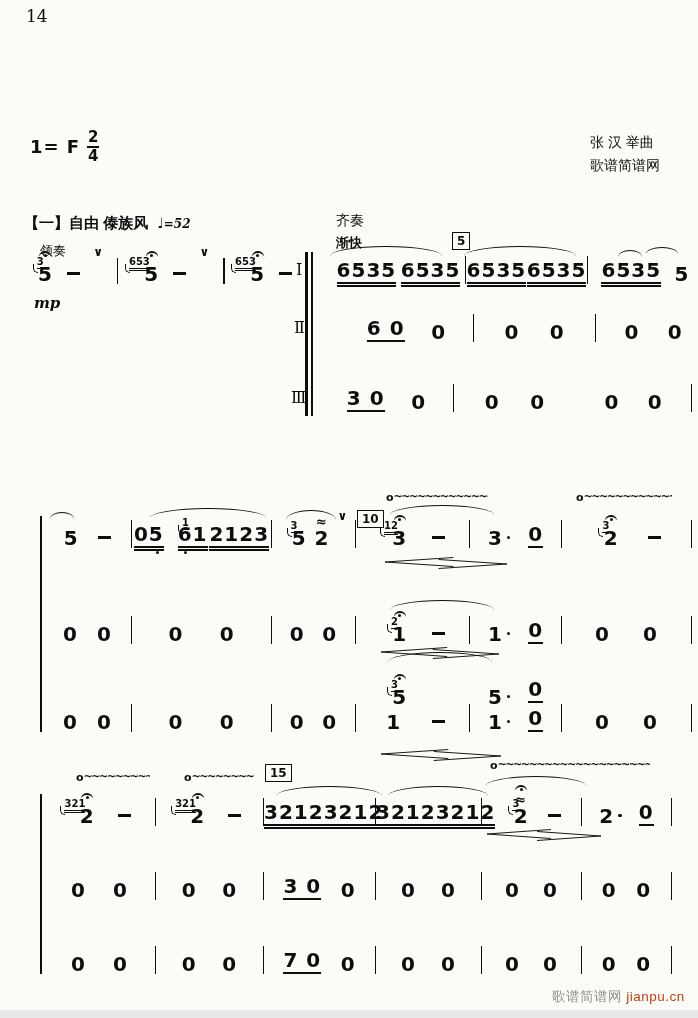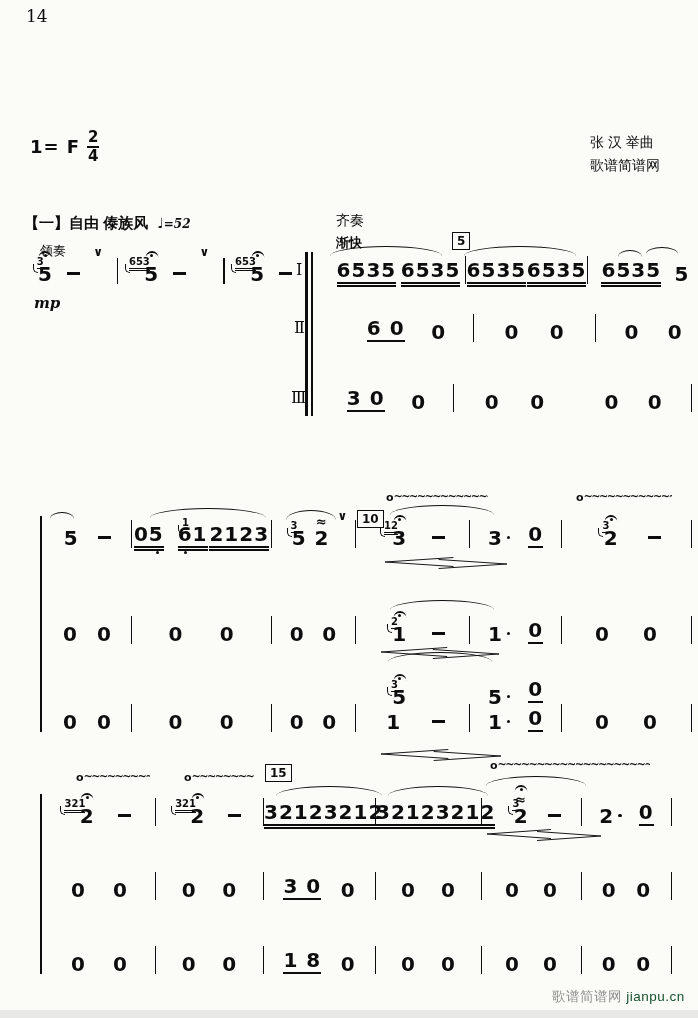--- a/index.html
+++ b/index.html
@@ -313,21 +313,21 @@
       <div class="staffrow" style="left: 44px; top: 946px;">
         <div class="measure" style="width: 112px;">
           <span class="note">0</span>
           <span class="note">0</span>
         </div>
         <div class="measure" style="width: 108px;">
           <span class="note">0</span>
           <span class="note">0</span>
         </div>
         <div class="measure" style="width: 112px;">
-          <span class="note nb1">1 8</span>
+          <span class="note nb1">7 0</span>
           <span class="note">0</span>
         </div>
         <div class="measure" style="width: 106px;">
           <span class="note">0</span>
           <span class="note">0</span>
         </div>
         <div class="measure" style="width: 100px;">
           <span class="note">0</span>
           <span class="note">0</span>
         </div>
@@ -382,15 +382,15 @@
       <div class="slur" style="width: 100px; left: 388px; top: 786px; position: absolute;"></div>
       <div class="trill" style="width: 160px; left: 490px; top: 760px; position: absolute;"><span>o</span><span class="wav">~~~~~~~~~~~~~~~~~~~~~~~~~~~~~~</span></div>
       <div class="slur" style="width: 100px; left: 486px; top: 776px; position: absolute;"></div>
       <div class="hairpin" style="left: 486px; top: 828px; position: absolute;"><svg width="116" height="14">
           <polyline points="64.96000000000001,1.5 1,6 64.96000000000001,10.5" fill="none" stroke="#1a1a1a" stroke-width="1"></polyline>
           <polyline points="51.04,3.5 115,8 51.04,12.5" fill="none" stroke="#1a1a1a" stroke-width="1"></polyline>
         </svg></div>
     </div>
 
   <div class="watermark">
-    <span id="wm-site" style="color: rgb(143, 143, 141);">歌谱简谱网 </span><span id="wm-domain" style="color: #14532d;">jianpu.cn</span>
+    <span id="wm-site" style="color: rgb(143, 143, 141);">歌谱简谱网 </span><span id="wm-domain" style="color: #c2410c;">jianpu.cn</span>
   </div>
 </div>
 
 </body></html>

